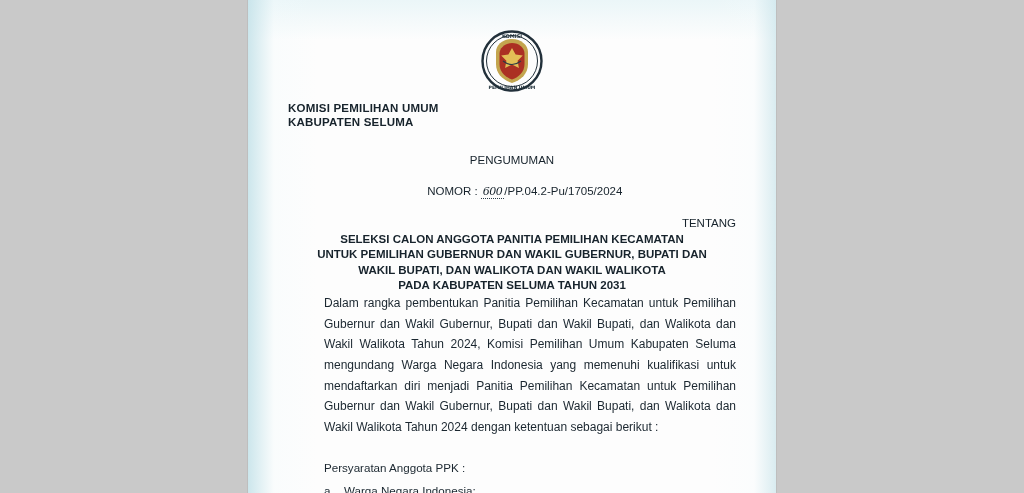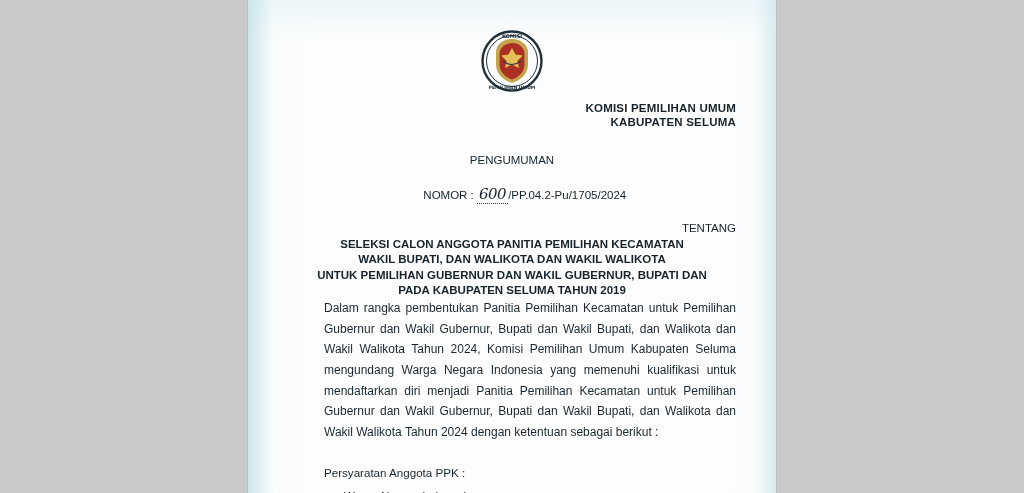--- a/index.html
+++ b/index.html
@@ -58,21 +58,21 @@
   }
   .logo {
     width: 62px;
     height: 62px;
     position: relative;
   }
   .logo svg { display: block; }
 
   
   .head-line {
-    text-align: right;
+    text-align: left;
     font-family: "Liberation Sans", sans-serif;
     font-weight: bold;
     letter-spacing: 0.2px;
     color: #17232c;
   }
   .inst-1 { font-size: 11.5px; margin-top: 10px; }
   .inst-2 { font-size: 11.5px; margin-top: 2px; }
 
   .announce {
     text-align: center;
@@ -86,21 +86,21 @@
     text-align: center;
     font-family: "Liberation Sans", sans-serif;
     font-size: 11.5px;
     margin-top: 7px;
     color: #17232c;
     white-space: pre;
   }
   .nomor .handwritten {
     font-family: "DejaVu Serif", serif;
     font-style: italic;
-    font-size: 15px;
+    font-size: 11px;
     letter-spacing: -0.5px;
     border-bottom: 1px dotted #2a3a46;
     padding: 0 2px;
   }
 
   .tentang {
     text-align: right;
     font-family: "Liberation Sans", sans-serif;
     font-size: 11.5px;
     margin-top: 7px;
@@ -189,23 +189,23 @@
       <div class="announce">PENGUMUMAN</div>
 
       <div class="nomor">
         <span>NOMOR : </span><span class="handwritten">600</span><span>/PP.04.2-Pu/1705/2024</span>
       </div>
 
       <div class="tentang">TENTANG</div>
 
       <div class="title-block">
         <div>SELEKSI CALON ANGGOTA PANITIA PEMILIHAN KECAMATAN</div>
+        <div>UNTUK PEMILIHAN GUBERNUR DAN WAKIL GUBERNUR, BUPATI DAN</div>
         <div>WAKIL BUPATI, DAN WALIKOTA DAN WAKIL WALIKOTA</div>
-        <div>UNTUK PEMILIHAN GUBERNUR DAN WAKIL GUBERNUR, BUPATI DAN</div>
-        <div>PADA KABUPATEN SELUMA TAHUN 2019</div>
+        <div>PADA KABUPATEN SELUMA TAHUN 2031</div>
       </div>
 
       <div class="para first">Dalam rangka pembentukan Panitia Pemilihan Kecamatan untuk Pemilihan Gubernur dan Wakil Gubernur, Bupati dan Wakil Bupati, dan Walikota dan Wakil Walikota Tahun 2024, Komisi Pemilihan Umum Kabupaten Seluma mengundang Warga Negara Indonesia yang memenuhi kualifikasi untuk mendaftarkan diri menjadi Panitia Pemilihan Kecamatan untuk Pemilihan Gubernur dan Wakil Gubernur, Bupati dan Wakil Bupati, dan Walikota dan Wakil Walikota Tahun 2024 dengan ketentuan sebagai berikut :</div>
 
       <div class="subhead">Persyaratan Anggota PPK :</div>
 
       <ol class="req-list">
         <li>
           <span class="mark">a.</span>
           <span class="txt">Warga Negara Indonesia;</span>

